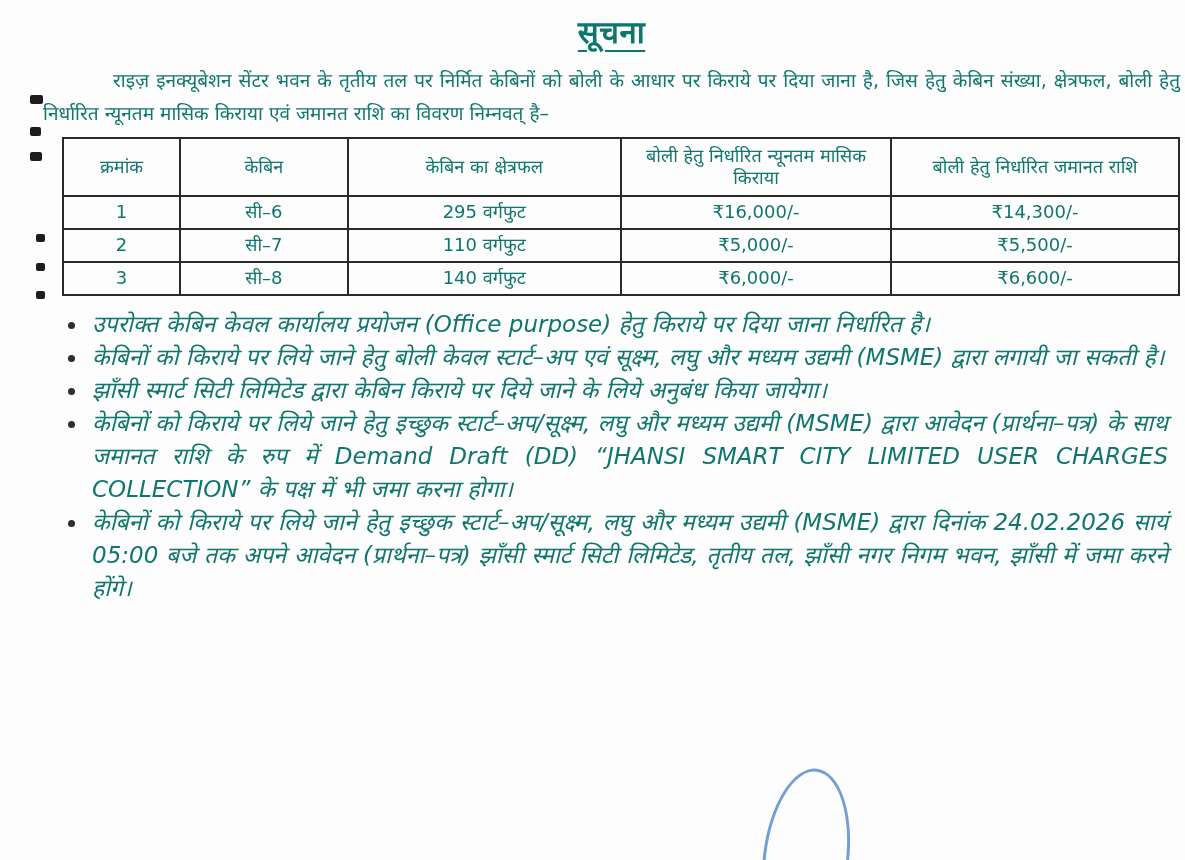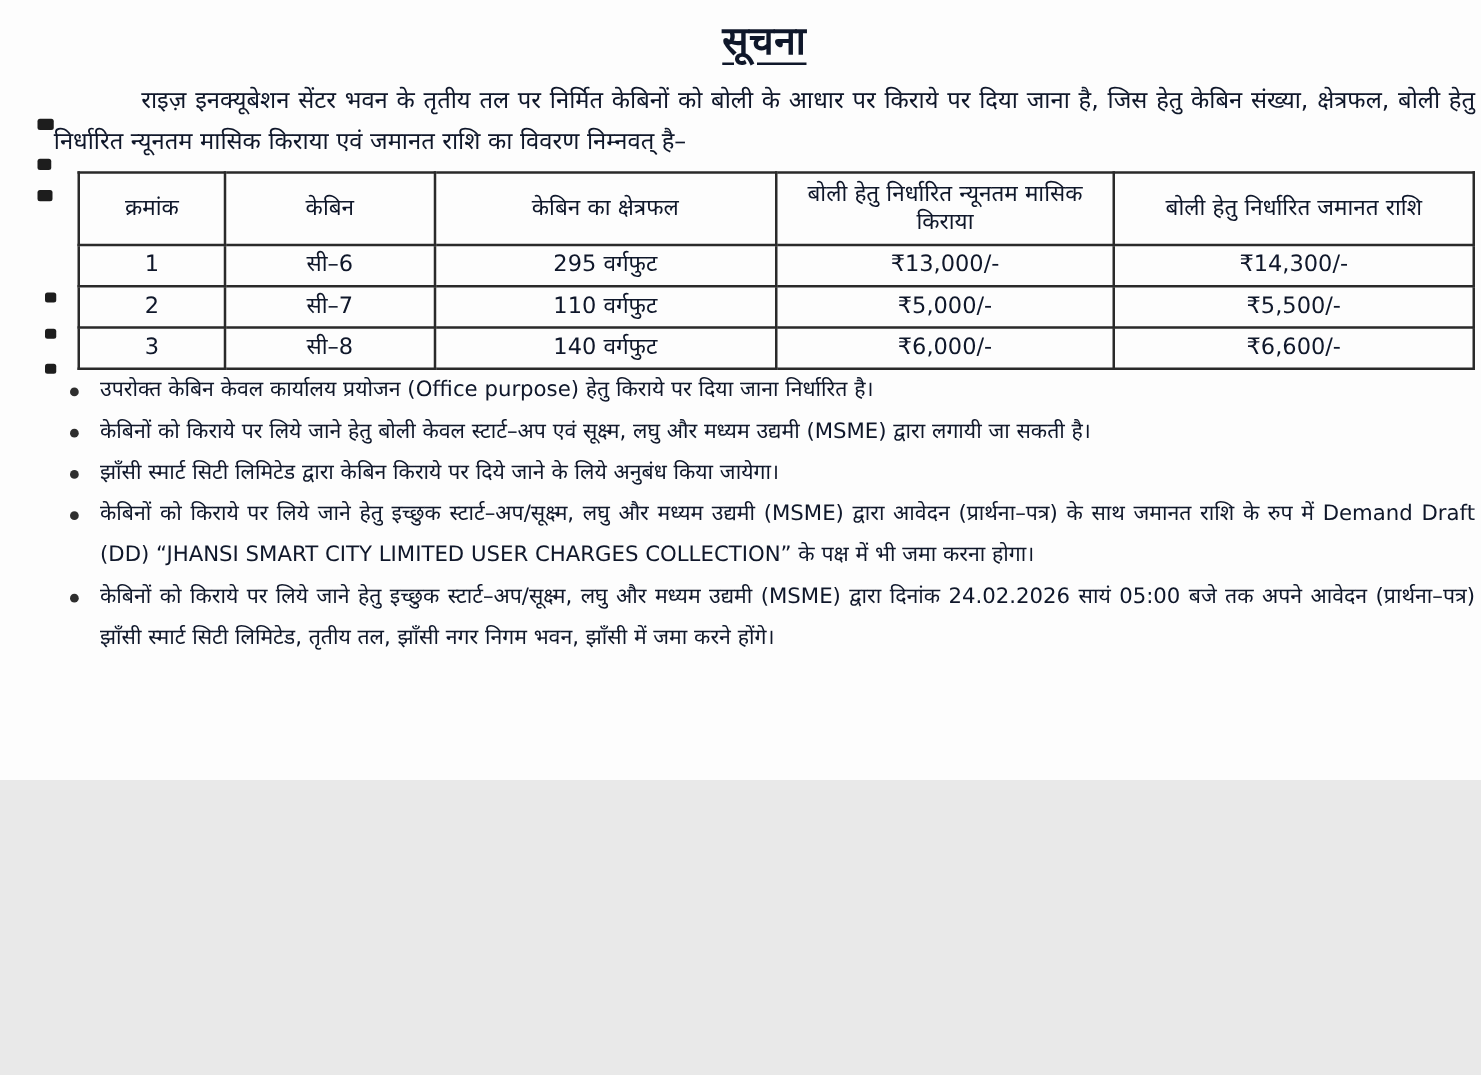--- a/index.html
+++ b/index.html
@@ -1,22 +1,22 @@
 <!DOCTYPE html>
 <html lang="hi"><head>
 <meta charset="utf-8">
 <style>
   html,body{margin:0;padding:0;background:#e9e9e9;}
   .page{
     position:relative;
-    width:1185px;height:624px;
+    width:1185px;height:860px;
     background:#fdfdfd;
     overflow:hidden;
     font-family:"DejaVu Sans", sans-serif;
-    color:#0f172a;
+    color:#0f766e;
     box-sizing:border-box;
   }
   .content{padding:0 5px 0 43px;box-sizing:border-box;}
   .doc-title{
     font-size:31px;font-weight:bold;text-align:center;
     margin:10px 0 12px;
     letter-spacing:0.5px;
   }
   .doc-title span{
     text-decoration:underline;
@@ -50,22 +50,22 @@
   .col-cabin{width:15.0%;}
   .col-area{width:24.5%;}
   .col-rent{width:24.2%;}
   .col-deposit{width:25.8%;}
   .terms-heading{
     font-size:23px;line-height:33px;
     margin:5px 0 1px 0;
     text-align:justify;
   }
   ul.terms{
-    list-style:none;margin:0;padding:0;
-    font-size:17px;line-height:33px;
+    list-style:none;margin:12px;padding:0;
+    font-size:23px;line-height:33px;font-style:italic;
   }
   ul.terms li{
     position:relative;
     padding-left:37px;
     text-align:justify;
   }
   ul.terms li::before{
     content:"";
     position:absolute;left:13px;top:14px;
     width:7px;height:7px;border-radius:50%;
@@ -119,21 +119,21 @@
           <th>केबिन का क्षेत्रफल</th>
           <th>बोली हेतु निर्धारित न्यूनतम मासिक किराया</th>
           <th>बोली हेतु निर्धारित जमानत राशि</th>
         </tr>
       </thead>
       <tbody>
         <tr>
           <td>1</td>
           <td>सी–6</td>
           <td>295 वर्गफुट</td>
-          <td class="money">₹13,000/-</td>
+          <td class="money">₹16,000/-</td>
           <td class="money">₹14,300/-</td>
         </tr>
         <tr>
           <td>2</td>
           <td>सी–7</td>
           <td>110 वर्गफुट</td>
           <td class="money">₹5,000/-</td>
           <td class="money">₹5,500/-</td>
         </tr>
         <tr>

